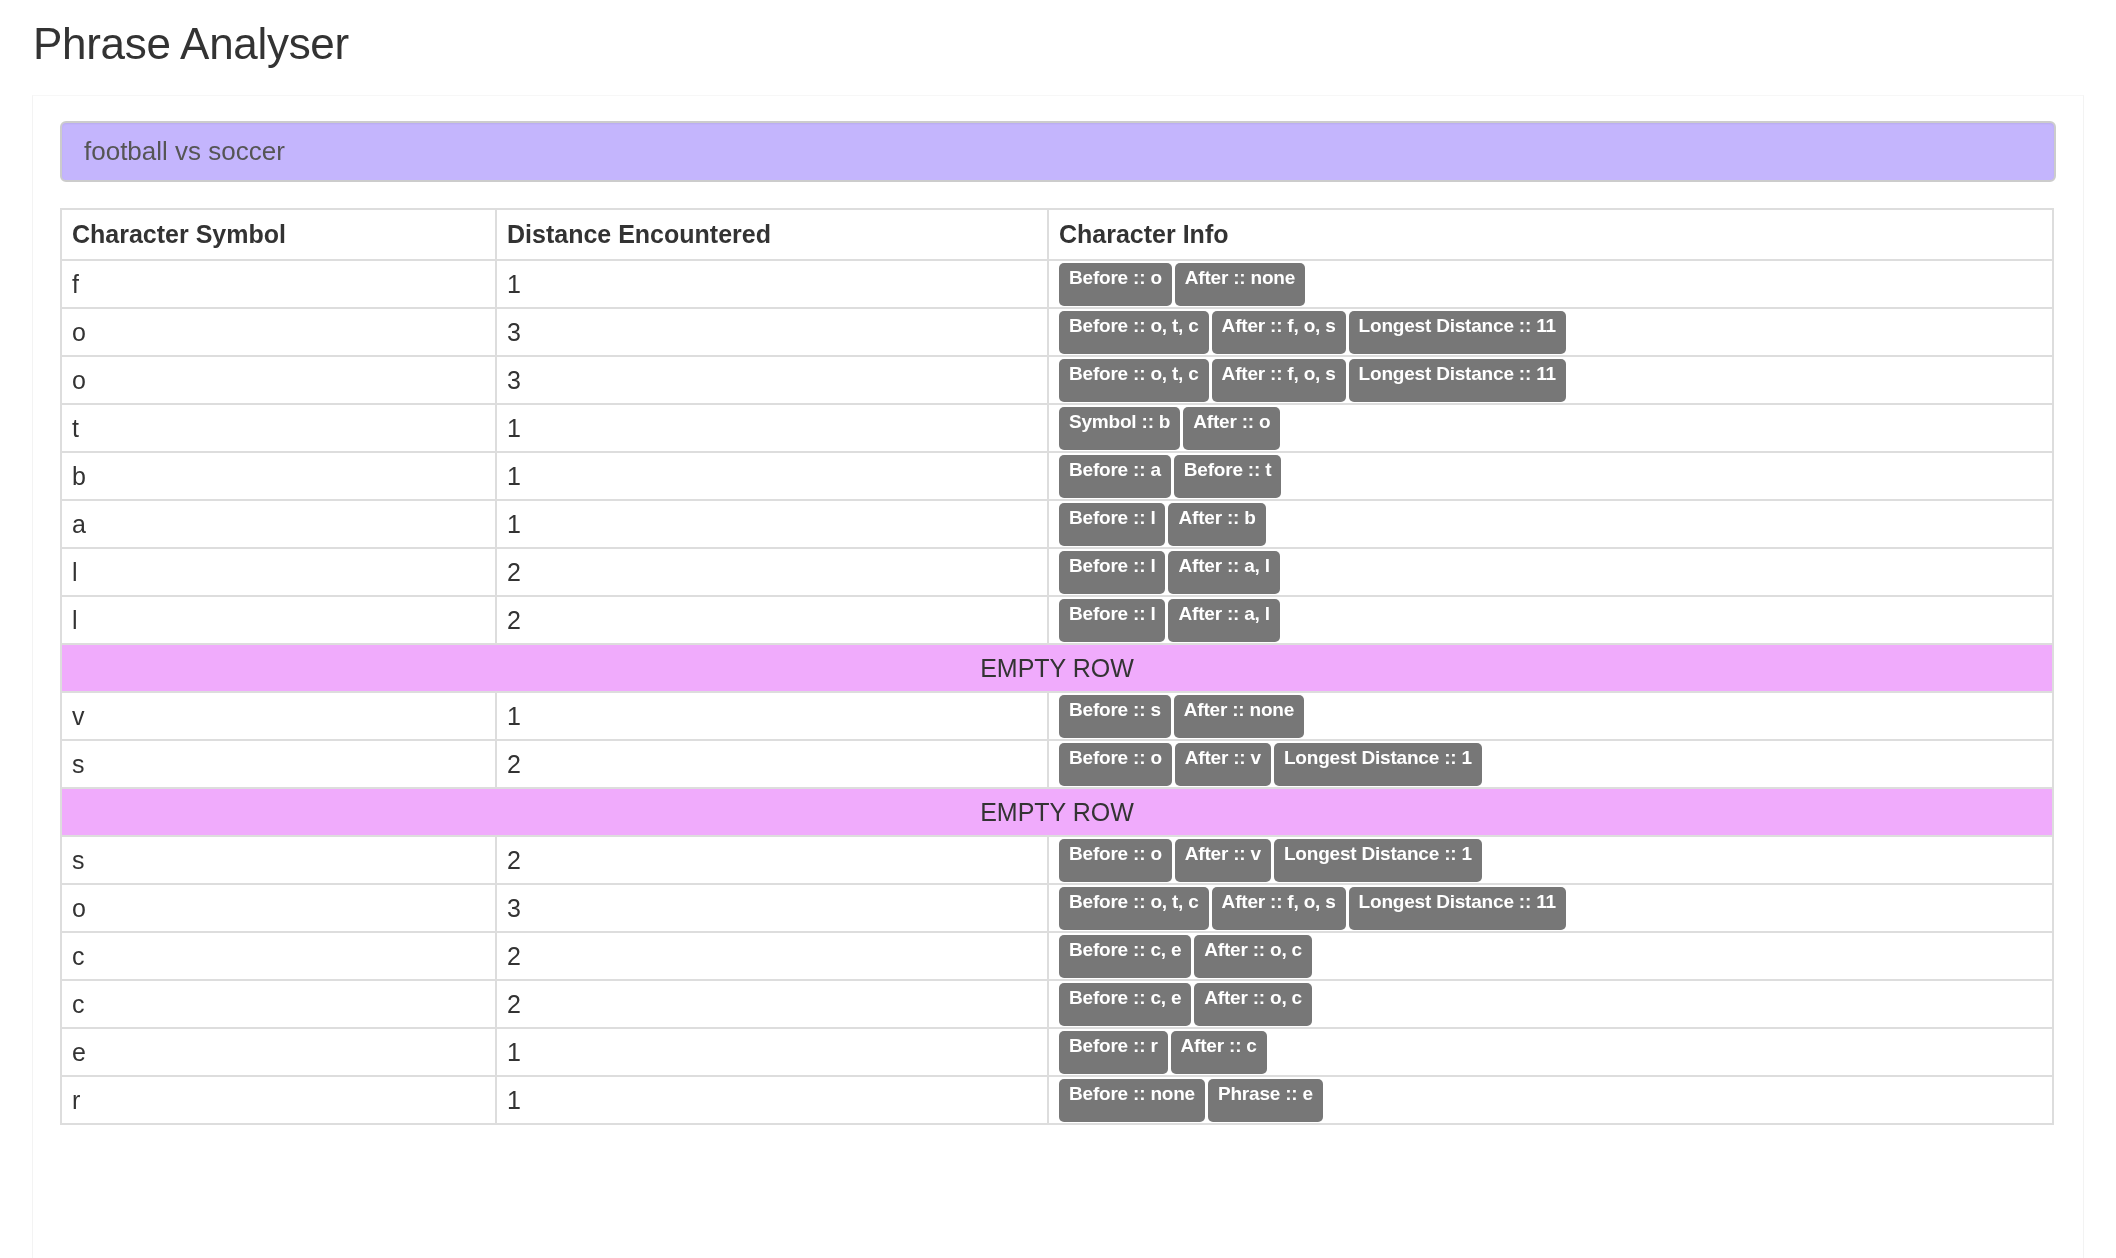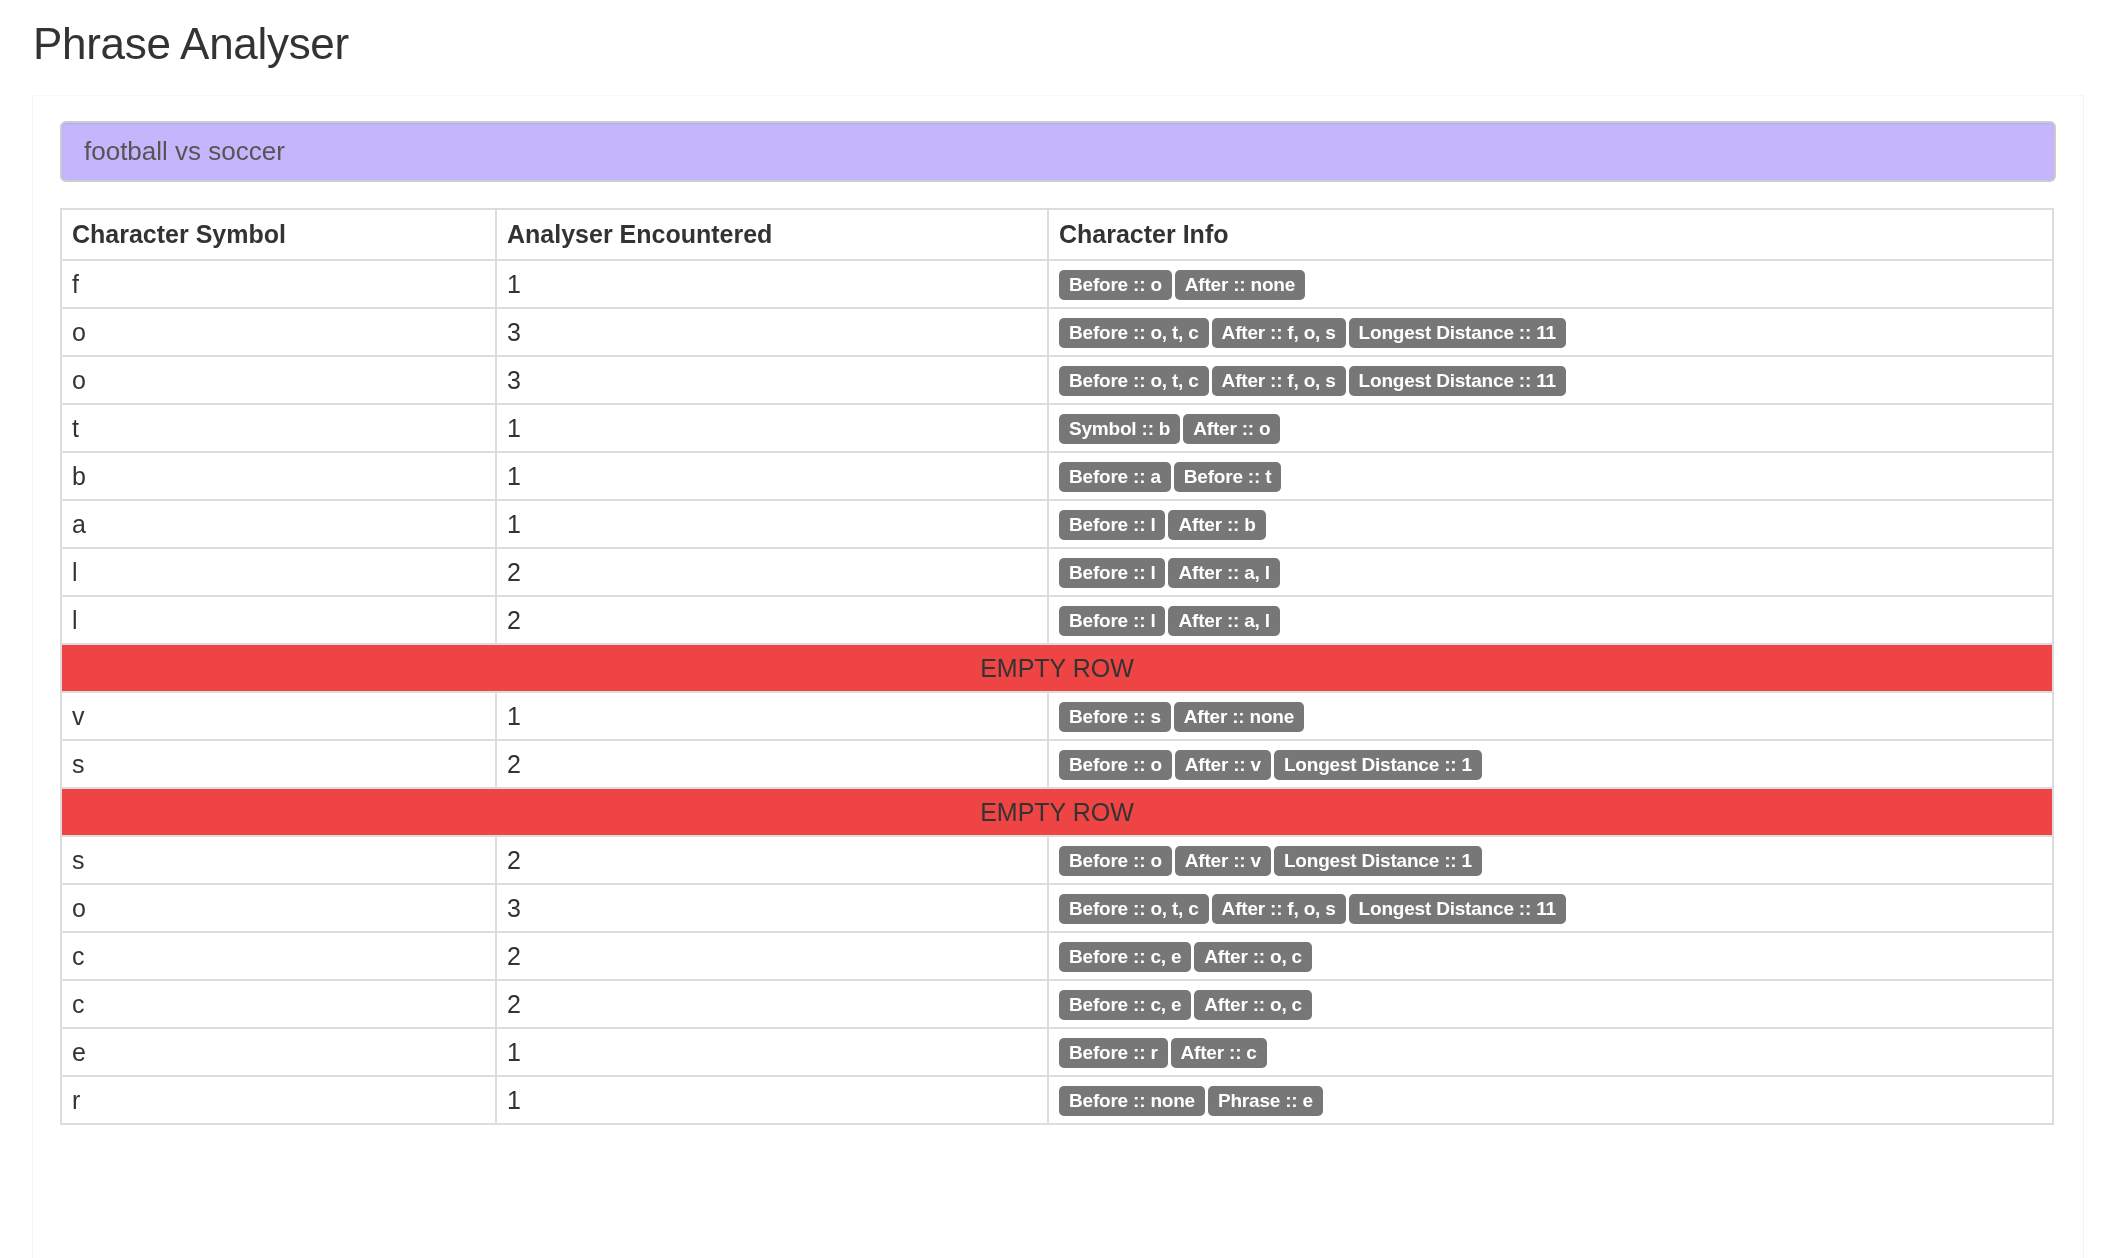--- a/index.html
+++ b/index.html
@@ -31,25 +31,25 @@
     }
     table.char-table th, table.char-table td {
       border: 2px solid #dddddd; height: 48px; padding: 0 10px; text-align: left;
       vertical-align: middle; font-size: 25px; box-sizing: border-box;
     }
     table.char-table th { font-weight: bold; color: #333; height: 51px; }
     col.c1 { width: 435px; }
     col.c2 { width: 552px; }
     col.c3 { width: auto; }
     tr.empty td {
-      background: #ef4444; text-align: center; color: #333; font-size: 25px;
+      background: #f0abfc; text-align: center; color: #333; font-size: 25px;
     }
     .badge {
       display: inline-block; background: #777777; color: #ffffff;
-      font-weight: bold; font-size: 19px; padding: 5px 10px 5px 10px;
+      font-weight: bold; font-size: 19px; padding: 5px 10px 18px 10px;
       border-radius: 5px; margin-right: 3px; line-height: 20px;
       letter-spacing: -0.2px; vertical-align: middle;
     }
     td.info { padding-left: 9px; }
   </style>
 </head>
 <body>
 
 <h1 class="title">Phrase Analyser</h1>
 
@@ -59,21 +59,21 @@
 
 <table class="char-table">
   <colgroup>
       <col class="c1">
       <col class="c2">
       <col class="c3">
     </colgroup>
   <thead>
     <tr>
       <th>Character Symbol</th>
-      <th>Analyser Encountered</th>
+      <th>Distance Encountered</th>
       <th>Character Info</th>
     </tr>
   </thead>
   <tbody id="table-body">
       <tr>
         <td>f</td>
         <td>1</td>
         <td class="info"><span class="badge">Before :: o</span><span class="badge">After :: none</span></td>
       </tr>
       <tr>

